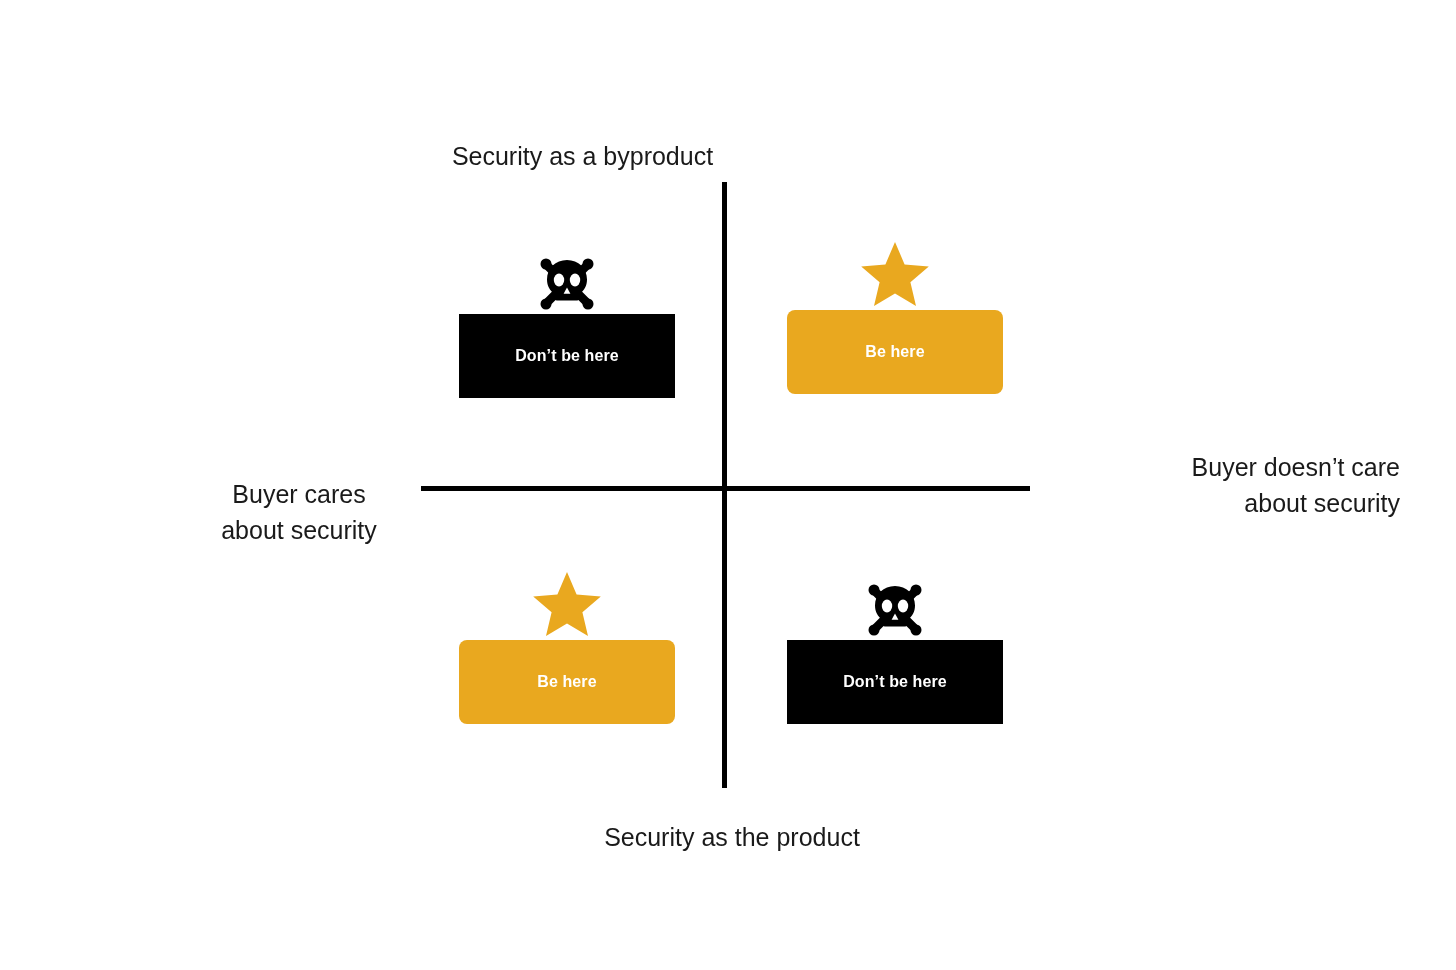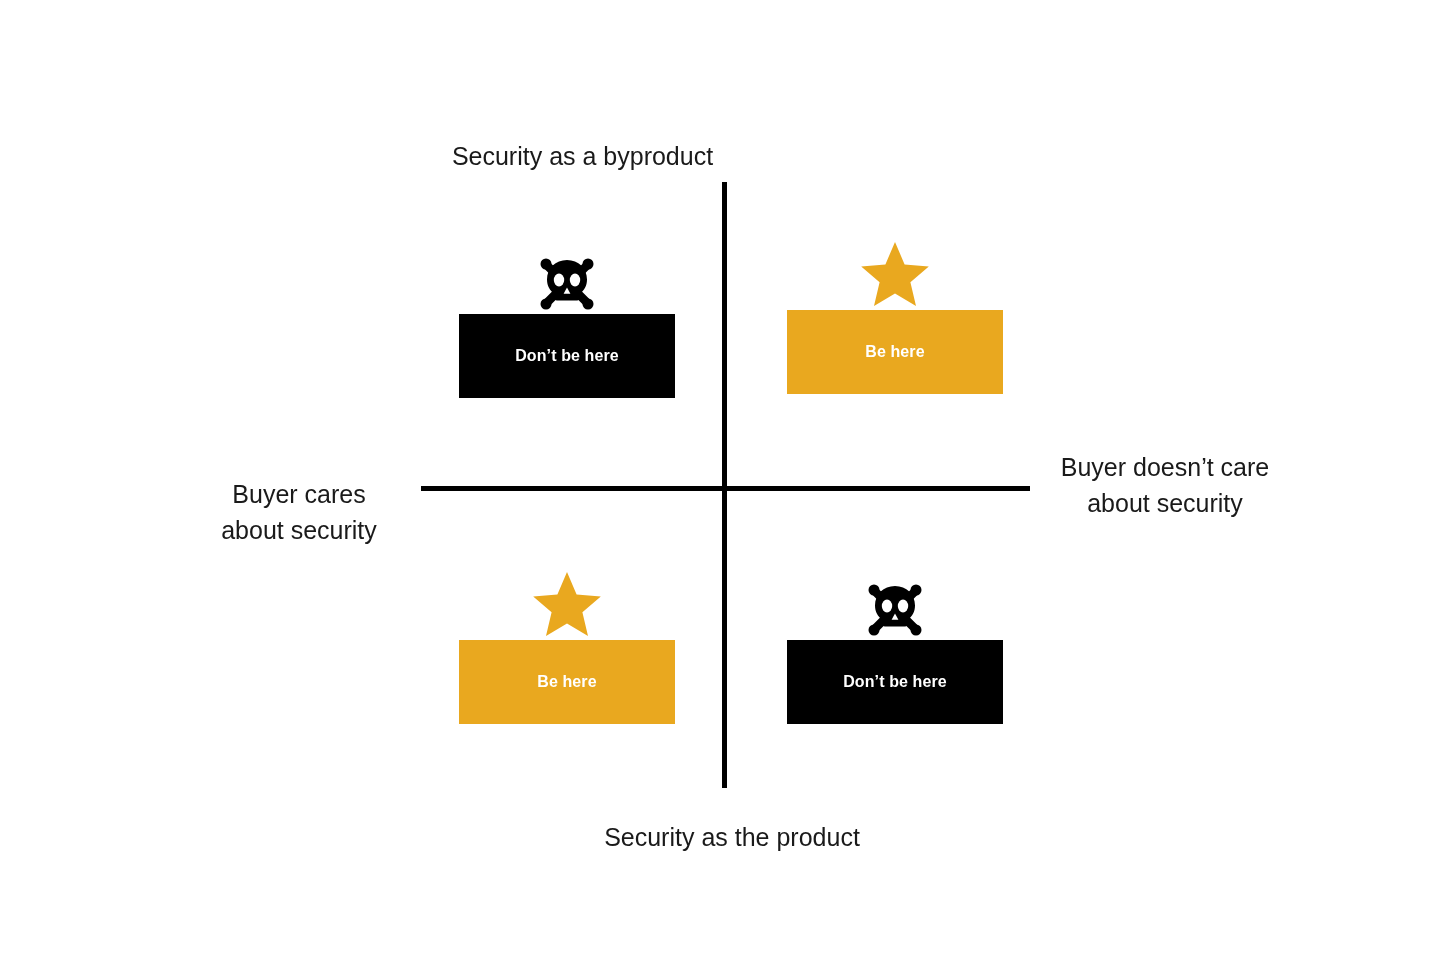--- a/index.html
+++ b/index.html
@@ -58,23 +58,24 @@
     top: 819px;
     width: 1456px;
   }
   .axis-left {
     left: 160px;
     top: 452px;
     width: 278px;
     margin-top: 24px;
   }
   .axis-right {
-    left: 1010px;
+    left: 1090px;
     top: 449px;
     width: 310px;
+    text-align: right;
   }
 
   
   .cell {
     position: absolute;
     width: 216px;
   }
   .cell-tl { left: 459px; top: 240px; }
   .cell-tr { left: 787px; top: 236px; }
   .cell-bl { left: 459px; top: 566px; }
@@ -93,21 +94,21 @@
     height: 84px;
     display: flex;
     align-items: center;
     justify-content: center;
     font-size: 16px;
     font-weight: 700;
     color: #ffffff;
     letter-spacing: 0.1px;
   }
   .box-bad  { background: #000000; }
-  .box-good { background: #E9A81F; }
+  .box-good { background: #E9A81F; border-radius: 8px; }
 </style>
 </head>
 <body>
 
 <div id="matrix">
 
   <div class="axis-v"></div>
   <div class="axis-h"></div>
 
   <div class="axis-label axis-top">Security as a byproduct</div>

